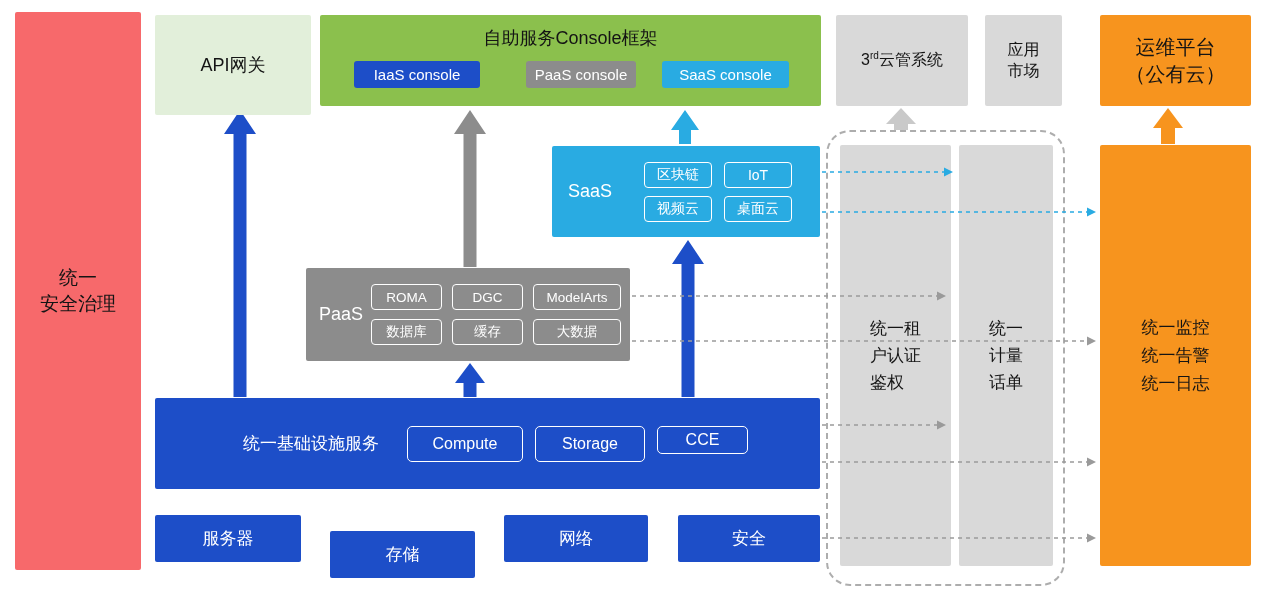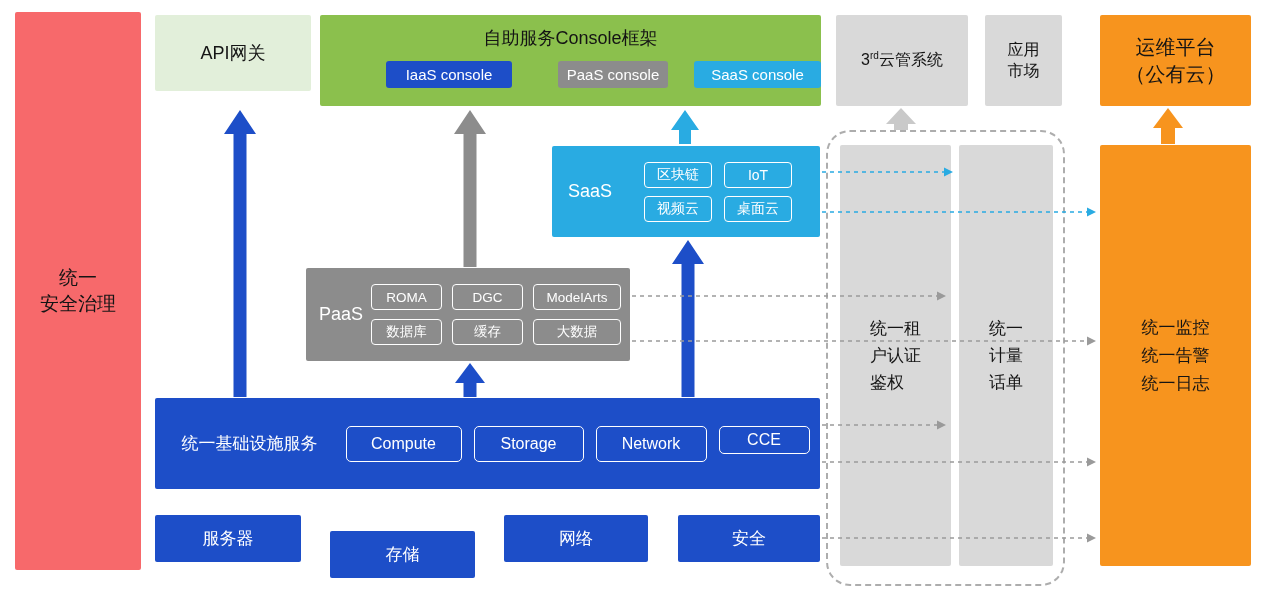--- a/index.html
+++ b/index.html
@@ -40,27 +40,27 @@
     <polygon fill="#F7941E" points="1161,144 1161,128 1153,128 1168,108 1183,128 1175,128 1175,144"></polygon>
   </svg>
 
   <div class="box red black" style="left:15px;top:12px;width:126px;height:558px;font-size:19px;">
     <div class="stack">
       <div>统一</div>
       <div>安全治理</div>
     </div>
   </div>
 
-  <div class="box lightgreen black" style="left:155px;top:15px;width:156px;height:76px;font-size:18px;">
+  <div class="box lightgreen black" style="left:155px;top:15px;width:156px;height:100px;font-size:18px;">
     <span>API网关</span>
   </div>
 
   <div class="box green" style="left:320px;top:15px;width:501px;height:91px;flex-direction:column;justify-content:flex-start;padding-top:11px;">
     <div class="black" style="font-size:18px;">自助服务Console框架</div>
-    <div style="display:flex;gap:26px;margin-top:11px;width:100%;box-sizing:border-box;padding-left:2px;justify-content:flex-end;">
+    <div style="display:flex;gap:26px;margin-top:11px;width:100%;box-sizing:border-box;padding-left:2px;justify-content:center;">
       <div class="cpill blue" style="width:126px;height:27px;font-size:15px;">IaaS console</div>
       <div class="cpill gray" style="width:110px;height:27px;font-size:15px;margin-left:20px;">PaaS console</div>
       <div class="cpill lightblue" style="width:127px;height:27px;font-size:15px;">SaaS console</div>
     </div>
   </div>
 
   <div class="box lightgray black" style="left:836px;top:15px;width:132px;height:91px;font-size:16px;">
     <span><span>3</span><sup>rd</sup><span>云管系统</span></span>
   </div>
 
@@ -98,21 +98,20 @@
       <div class="pill" style="height:26px;font-size:13.5px;">缓存</div>
       <div class="pill" style="height:26px;font-size:13.5px;">大数据</div>
     </div>
   </div>
 
   <div class="box blue" style="left:155px;top:398px;width:665px;height:91px;justify-content:center;padding-left:16px;">
     <div class="white" style="font-size:17px;margin-right:28px;">统一基础设施服务</div>
     <div style="display:flex;gap:12px;">
       <div class="pill" style="width:116px;height:36px;font-size:16px;border-radius:5px;">Compute</div>
       <div class="pill" style="width:110px;height:36px;font-size:16px;border-radius:5px;">Storage</div>
-      <div class="pill" style="width:111px;height:36px;font-size:16px;border-radius:5px;">Network</div>
       <div class="pill" style="width:91px;height:28px;font-size:16px;border-radius:5px;">CCE</div>
     </div>
   </div>
 
   <div class="box blue white" style="left:155px;top:515px;width:146px;height:47px;font-size:17px;">
     <span>服务器</span>
   </div>
   <div class="box blue white" style="left:330px;top:531px;width:145px;height:47px;font-size:17px;">
     <span>存储</span>
   </div>

